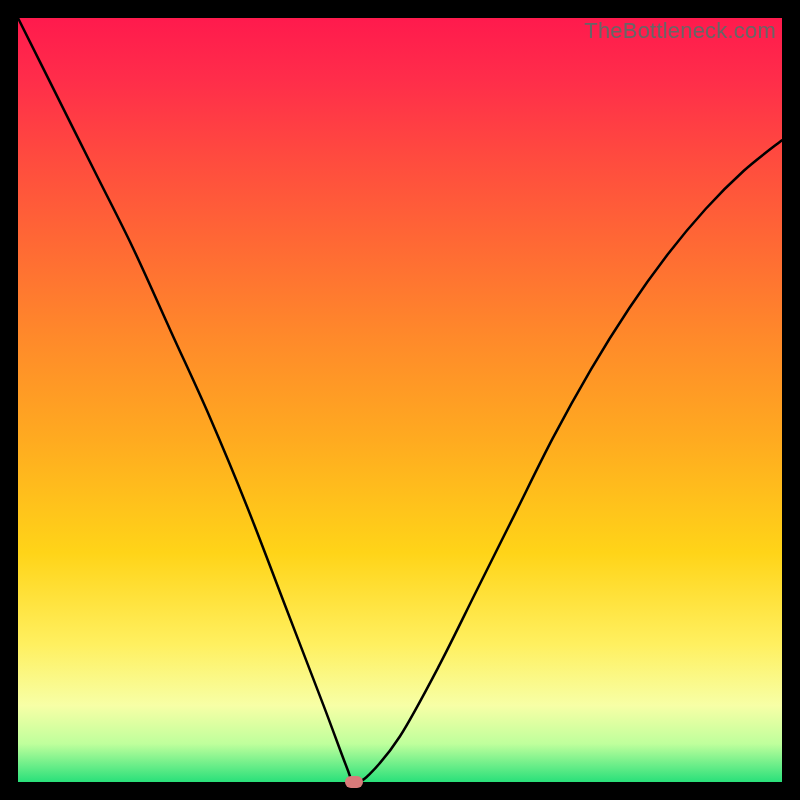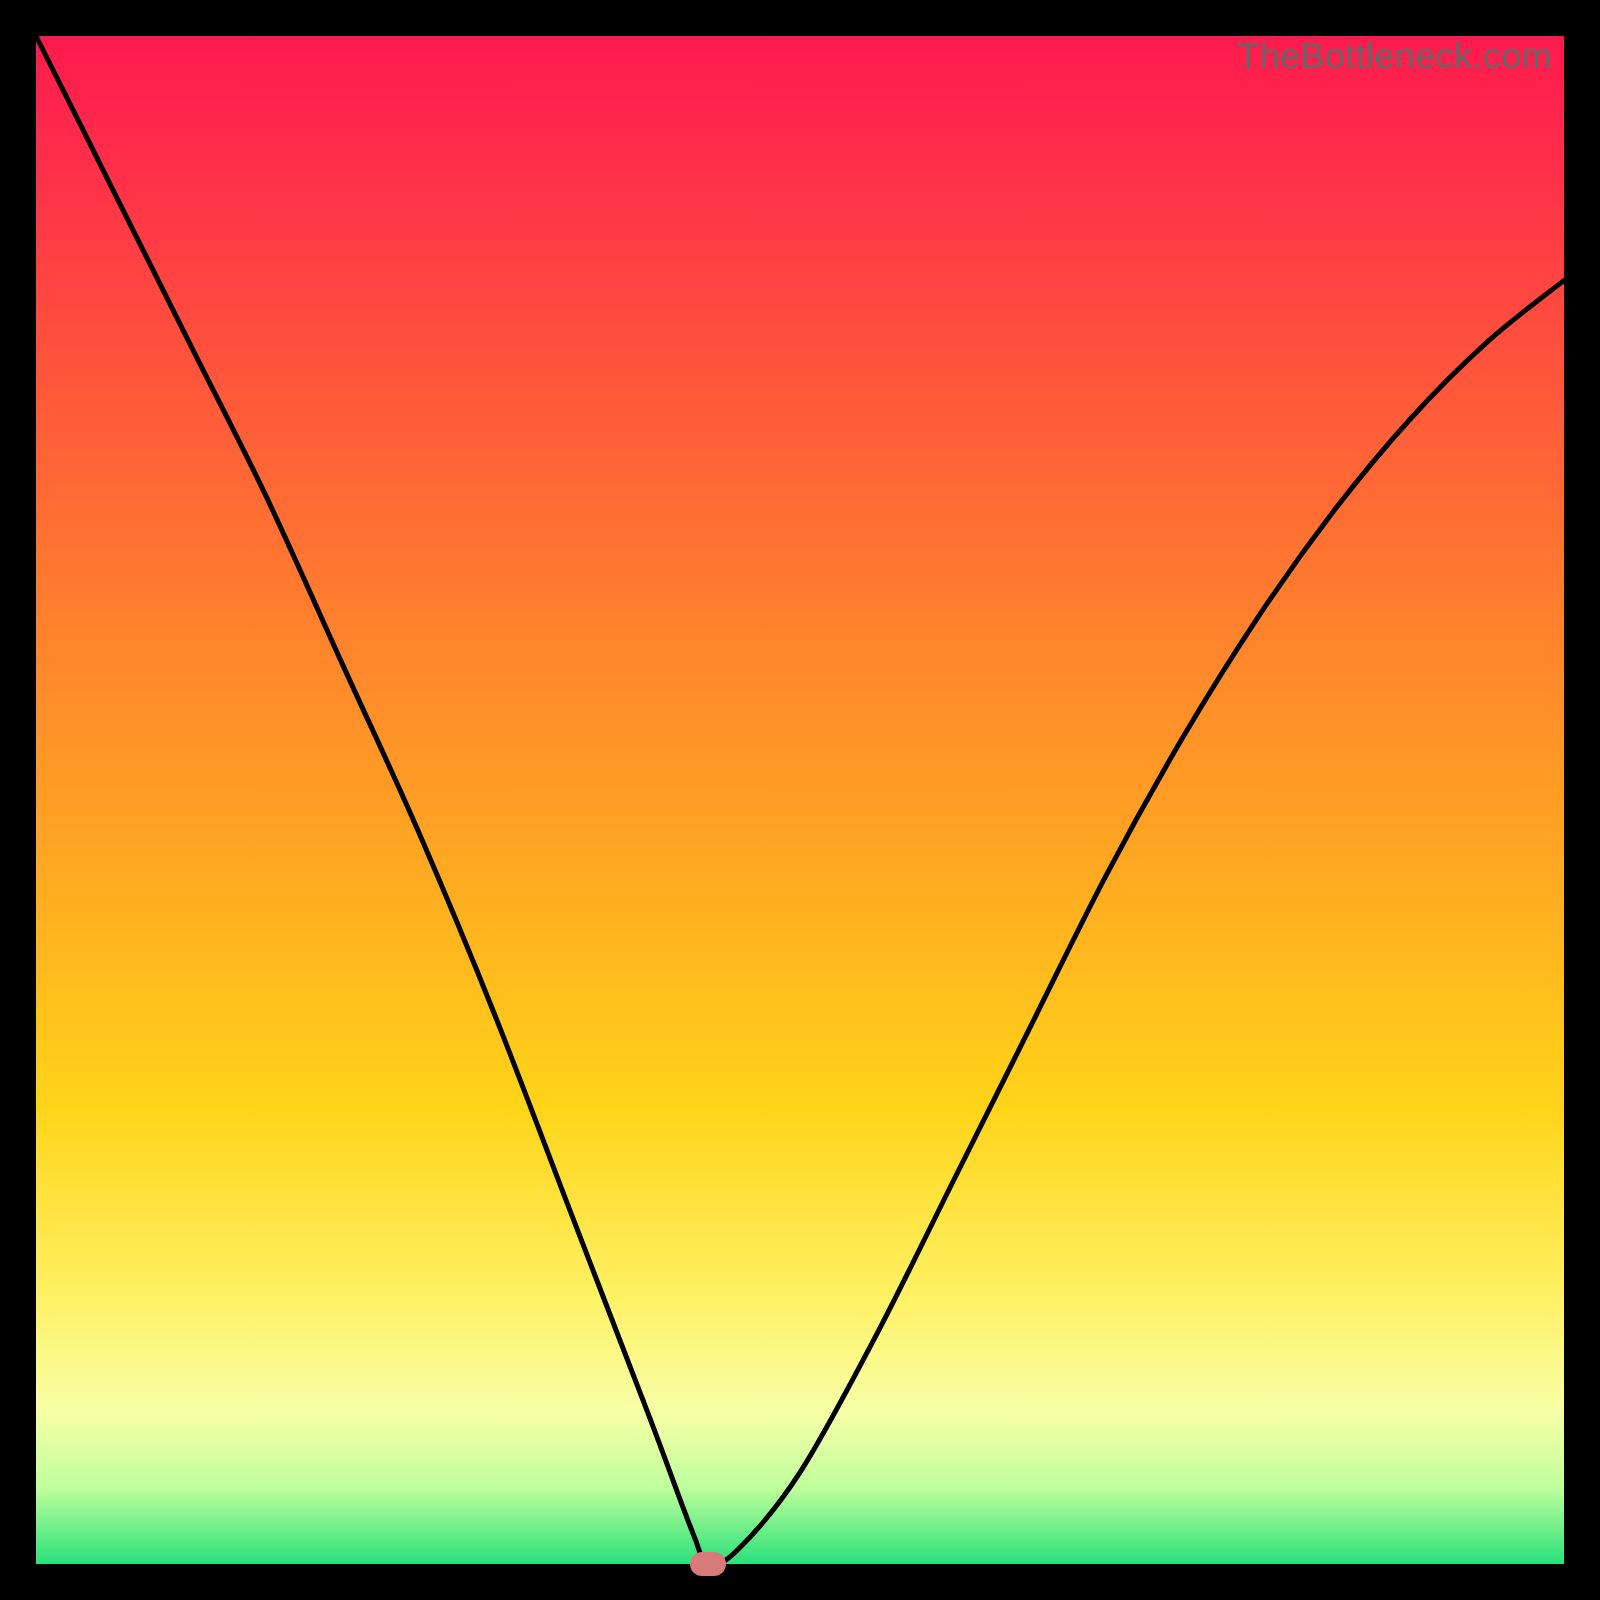--- a/index.html
+++ b/index.html
@@ -38,21 +38,21 @@
       #f7ffa6 90%,
       #bfff9c 95%,
       #29e07a 100%
     );
   }
   .watermark {
     position: absolute;
     top: 0px;
     right: 6px;
     color: #666;
-    font-size: 18px;
+    font-size: 22px;
     font-weight: 500;
     letter-spacing: 0.2px;
     user-select: none;
   }
   svg.curve {
     position: absolute;
     left: 0;
     top: 0;
     width: 764px;
     height: 764px;

